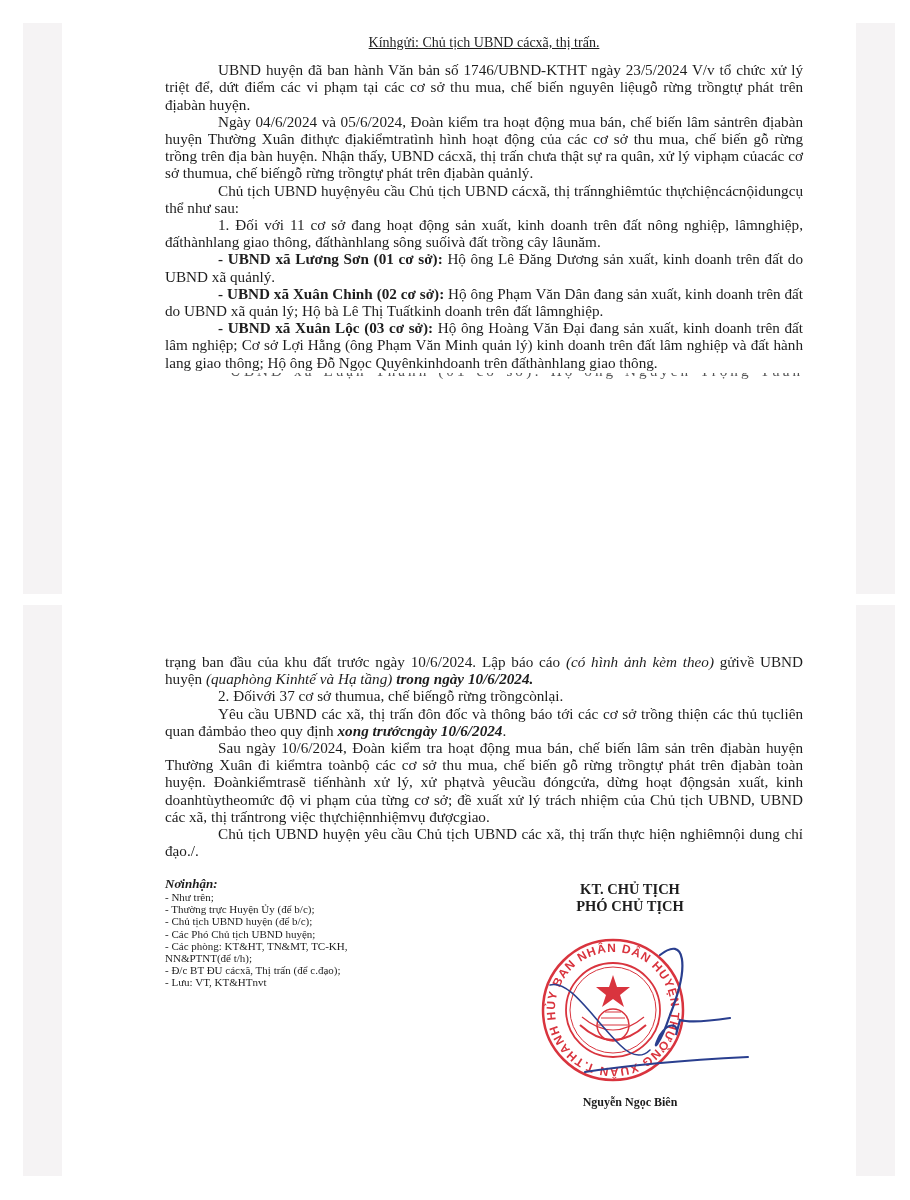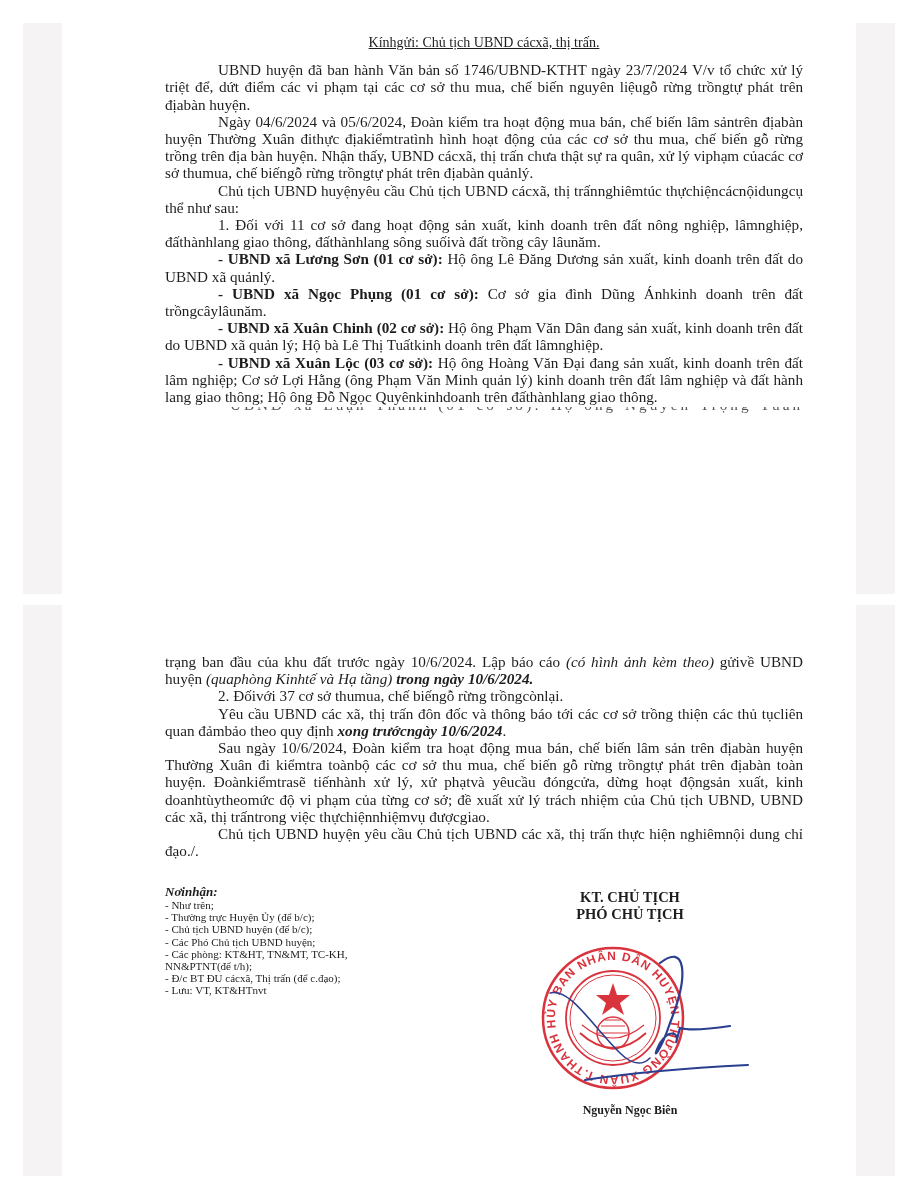--- a/index.html
+++ b/index.html
@@ -16,42 +16,41 @@
     #seg2 .content { top: 28px; margin-top: 20px; }
     .p { margin: 0; text-indent: 53px; }
     .p.noindent { text-indent: 0; }
     .center { text-align: center; text-indent: 0; }
     .greeting { margin-bottom: 10px; font-size: 14px; text-decoration: underline; }
     b { font-weight: bold; }
     i { font-style: italic; }
     .bi { font-weight: bold; font-style: italic; }
     .cut-line { height: 6px; overflow: hidden; margin-top: 2px; }
     .cut-line span { display: block; color: #555; margin-top: -11px; text-indent: 65px; letter-spacing: 3px; }
-    .footer { position: absolute; left: 142px; top: 280px; width: 638px; height: 290px; }
+    .footer { position: absolute; left: 142px; top: 272px; width: 638px; height: 290px; }
     .recipients { position: absolute; left: 0; top: 0; width: 250px; font-size: 11px; line-height: 12.2px; }
     .recipients .title { font-weight: bold; font-style: italic; font-size: 13px; line-height: 14px; }
     .signature { position: absolute; left: 345px; top: 4px; width: 240px; text-align: center; }
     .signature .role { font-weight: bold; font-size: 14.5px; line-height: 17px; margin: 0; }
     .seal-wrap { position: relative; width: 240px; height: 170px; margin-top: 10px; }
     .signer { font-weight: bold; font-size: 12px; margin: 0; }
   </style>
 </head>
 <body>
 
 <div class="page-seg" id="seg1">
   <div class="strip left"></div>
   <div class="strip right"></div>
   <div class="content">
     <p class="p center greeting">Kínhgửi: Chủ tịch UBND cácxã, thị trấn.</p>
-    <p class="p">UBND huyện đã ban hành Văn bản số 1746/UBND-KTHT ngày 23/7/2024 V/v tổ chức xử lý triệt để, dứt điểm các vi phạm tại các cơ sở thu mua, chế biến nguyên liệugỗ rừng trồngtự phát trên địabàn huyện.</p>
+    <p class="p">UBND huyện đã ban hành Văn bản số 1746/UBND-KTHT ngày 23/5/2024 V/v tổ chức xử lý triệt để, dứt điểm các vi phạm tại các cơ sở thu mua, chế biến nguyên liệugỗ rừng trồngtự phát trên địabàn huyện.</p>
     <p class="p">Ngày 04/6/2024 và 05/6/2024, Đoàn kiểm tra hoạt động mua bán, chế biến lâm sảntrên địabàn huyện Thường Xuân đithực địakiểmtratình hình hoạt động của các cơ sở thu mua, chế biến gỗ rừng trồng trên địa bàn huyện. Nhận thấy, UBND cácxã, thị trấn chưa thật sự ra quân, xử lý viphạm củacác cơ sở thumua, chế biếngỗ rừng trồngtự phát trên địabàn quảnlý.</p>
     <p class="p">Chủ tịch UBND huyệnyêu cầu Chủ tịch UBND cácxã, thị trấnnghiêmtúc thựchiệncácnộidungcụ thể như sau:</p>
     <p class="p">1. Đối với 11 cơ sở đang hoạt động sản xuất, kinh doanh trên đất nông nghiệp, lâmnghiệp, đấthànhlang giao thông, đấthànhlang sông suốivà đất trồng cây lâunăm.</p>
     <p class="p"><b>- UBND xã Lương Sơn (01 cơ sở):</b><span> Hộ ông Lê Đăng Dương sản xuất, kinh doanh trên đất do UBND xã quảnlý.</span></p>
-    <p class="p"><b>- UBND xã Ngọc Phụng (01 cơ sở):</b><span> Cơ sở gia đình Dũng Ánhkinh doanh trên đất trồngcâylâunăm.</span></p>
     <p class="p"><b>- UBND xã Xuân Chinh (02 cơ sở):</b><span> Hộ ông Phạm Văn Dân đang sản xuất, kinh doanh trên đất do UBND xã quản lý; Hộ bà Lê Thị Tuấtkinh doanh trên đất lâmnghiệp.</span></p>
     <p class="p"><b>- UBND xã Xuân Lộc (03 cơ sở):</b><span> Hộ ông Hoàng Văn Đại đang sản xuất, kinh doanh trên đất lâm nghiệp; Cơ sở Lợi Hằng (ông Phạm Văn Minh quản lý) kinh doanh trên đất lâm nghiệp và đất hành lang giao thông; Hộ ông Đỗ Ngọc Quyênkinhdoanh trên đấthànhlang giao thông.</span></p>
     <div class="cut-line">
         <span>UBND xã Luận Thành (01 cơ sở): Hộ ông Nguyễn Trọng Tuấn kinh doanh</span>
       </div>
   </div>
 </div>
 
 <div class="page-seg" id="seg2">
   <div class="strip left"></div>

